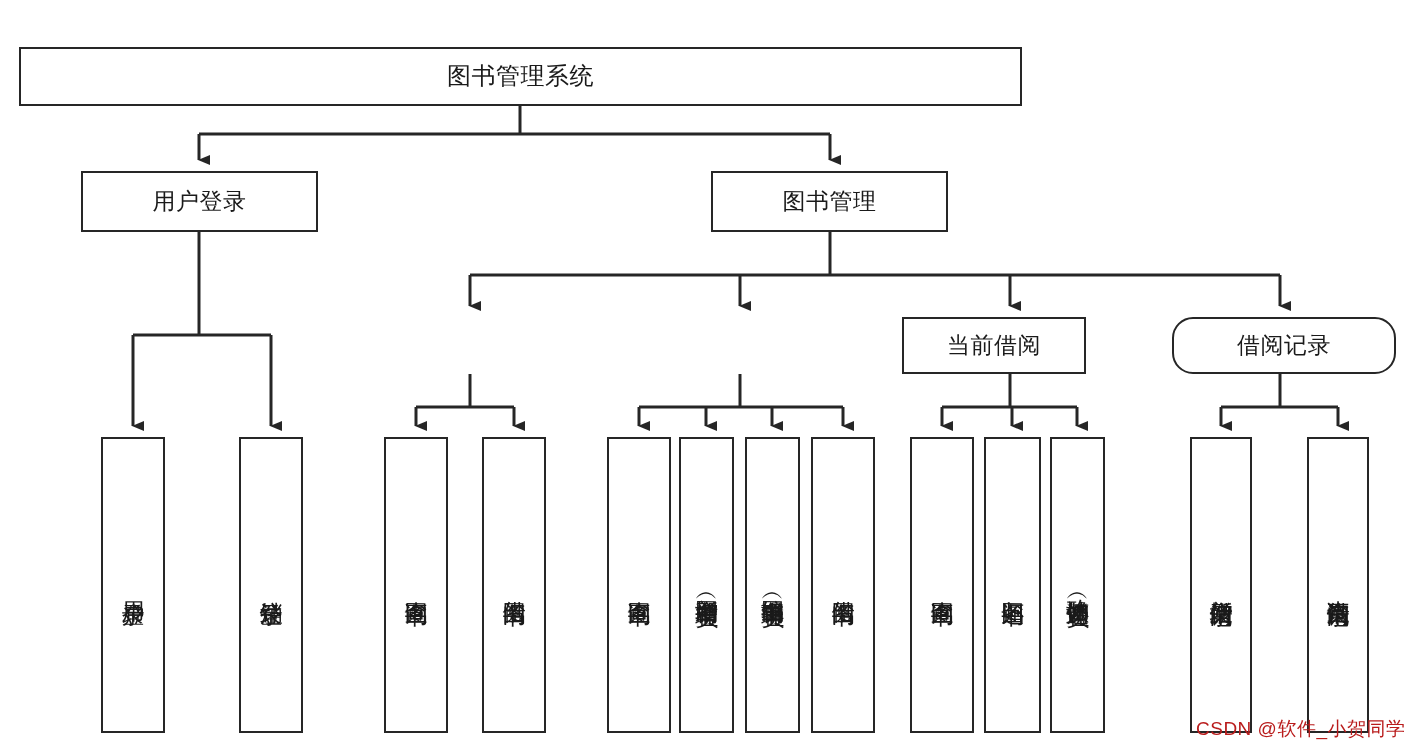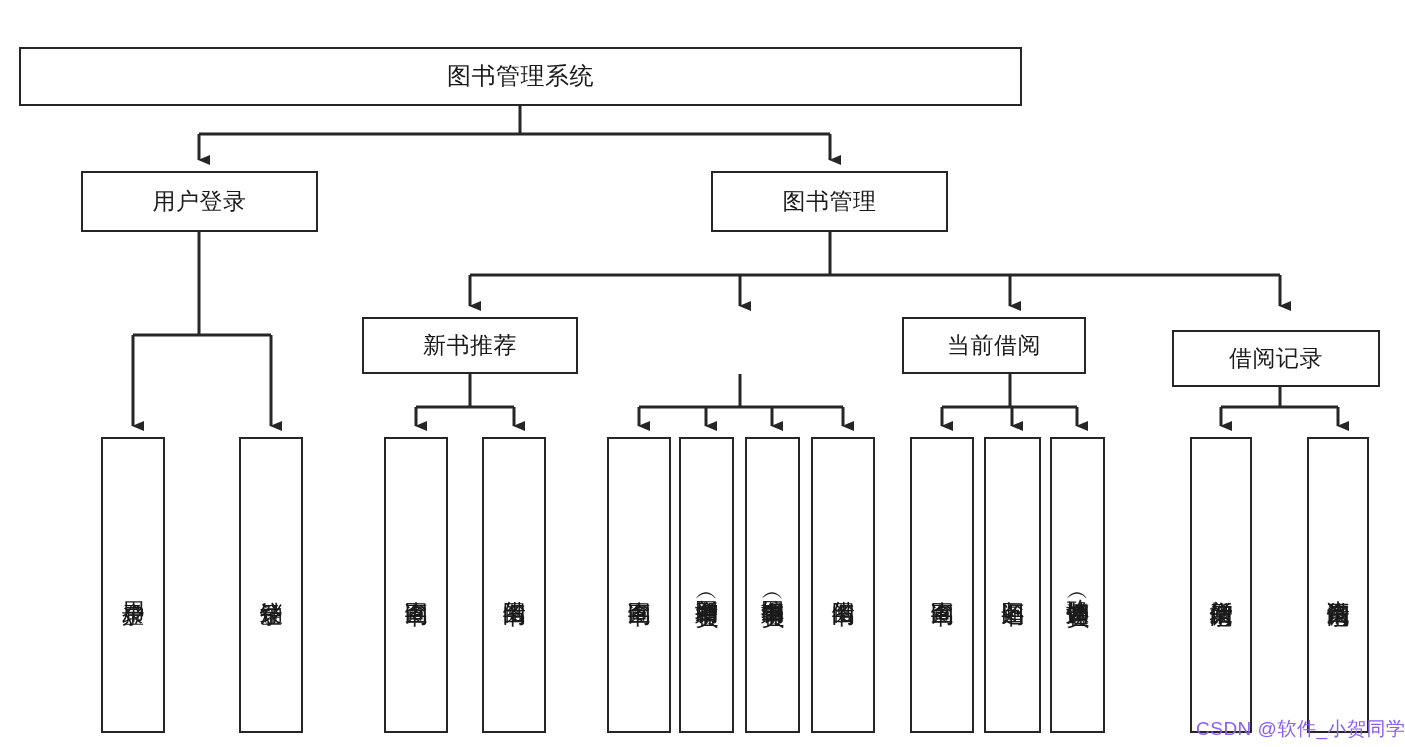--- a/index.html
+++ b/index.html
@@ -59,21 +59,21 @@
     text-orientation: upright;
     font-size: 23px;
     line-height: 1.28;
     letter-spacing: 1px;
     color: #1a1a1a;
     white-space: nowrap;
   }
   .watermark {
     position: absolute;
     font-size: 19px;
-    color: #8b5cf6;
+    color: #b91c1c;
     white-space: nowrap;
     letter-spacing: 0.5px;
   }
 </style>
 </head>
 <body>
 
 <div id="canvas">
 
   <svg id="diagram-svg" viewBox="0 0 1405 747" xmlns="http://www.w3.org/2000/svg">
@@ -143,30 +143,27 @@
   </div>
 
   <div class="node-box node-level1" style="left:81px; top:171px; width:237px; height:61px;">
     <span class="node-label">用户登录</span>
   </div>
 
   <div class="node-box node-level1" style="left:711px; top:171px; width:237px; height:61px;">
     <span class="node-label">图书管理</span>
   </div>
 
-  <div class="node-box node-level2" style="left:362px; top:317px; width:216px; height:57px;">
-    <span class="node-label">新书推荐</span>
-  </div>
 
 
   <div class="node-box node-level2" style="left:902px; top:317px; width:184px; height:57px;">
     <span class="node-label">当前借阅</span>
   </div>
 
-  <div class="node-box node-level2" style="left:1172px; top:330px; width:208px; height:57px;">
+  <div class="node-box node-level2" style="left:1172px; top:317px; width:224px; height:57px;border-radius:21px;">
     <span class="node-label">借阅记录</span>
   </div>
 
   <div class="leaf-box" style="left:101px; top:437px; width:64px; height:296px;">
     <span class="leaf-label">用户登录</span>
   </div>
 
   <div class="leaf-box" style="left:239px; top:437px; width:64px; height:296px;">
     <span class="leaf-label">注销登录</span>
   </div>

